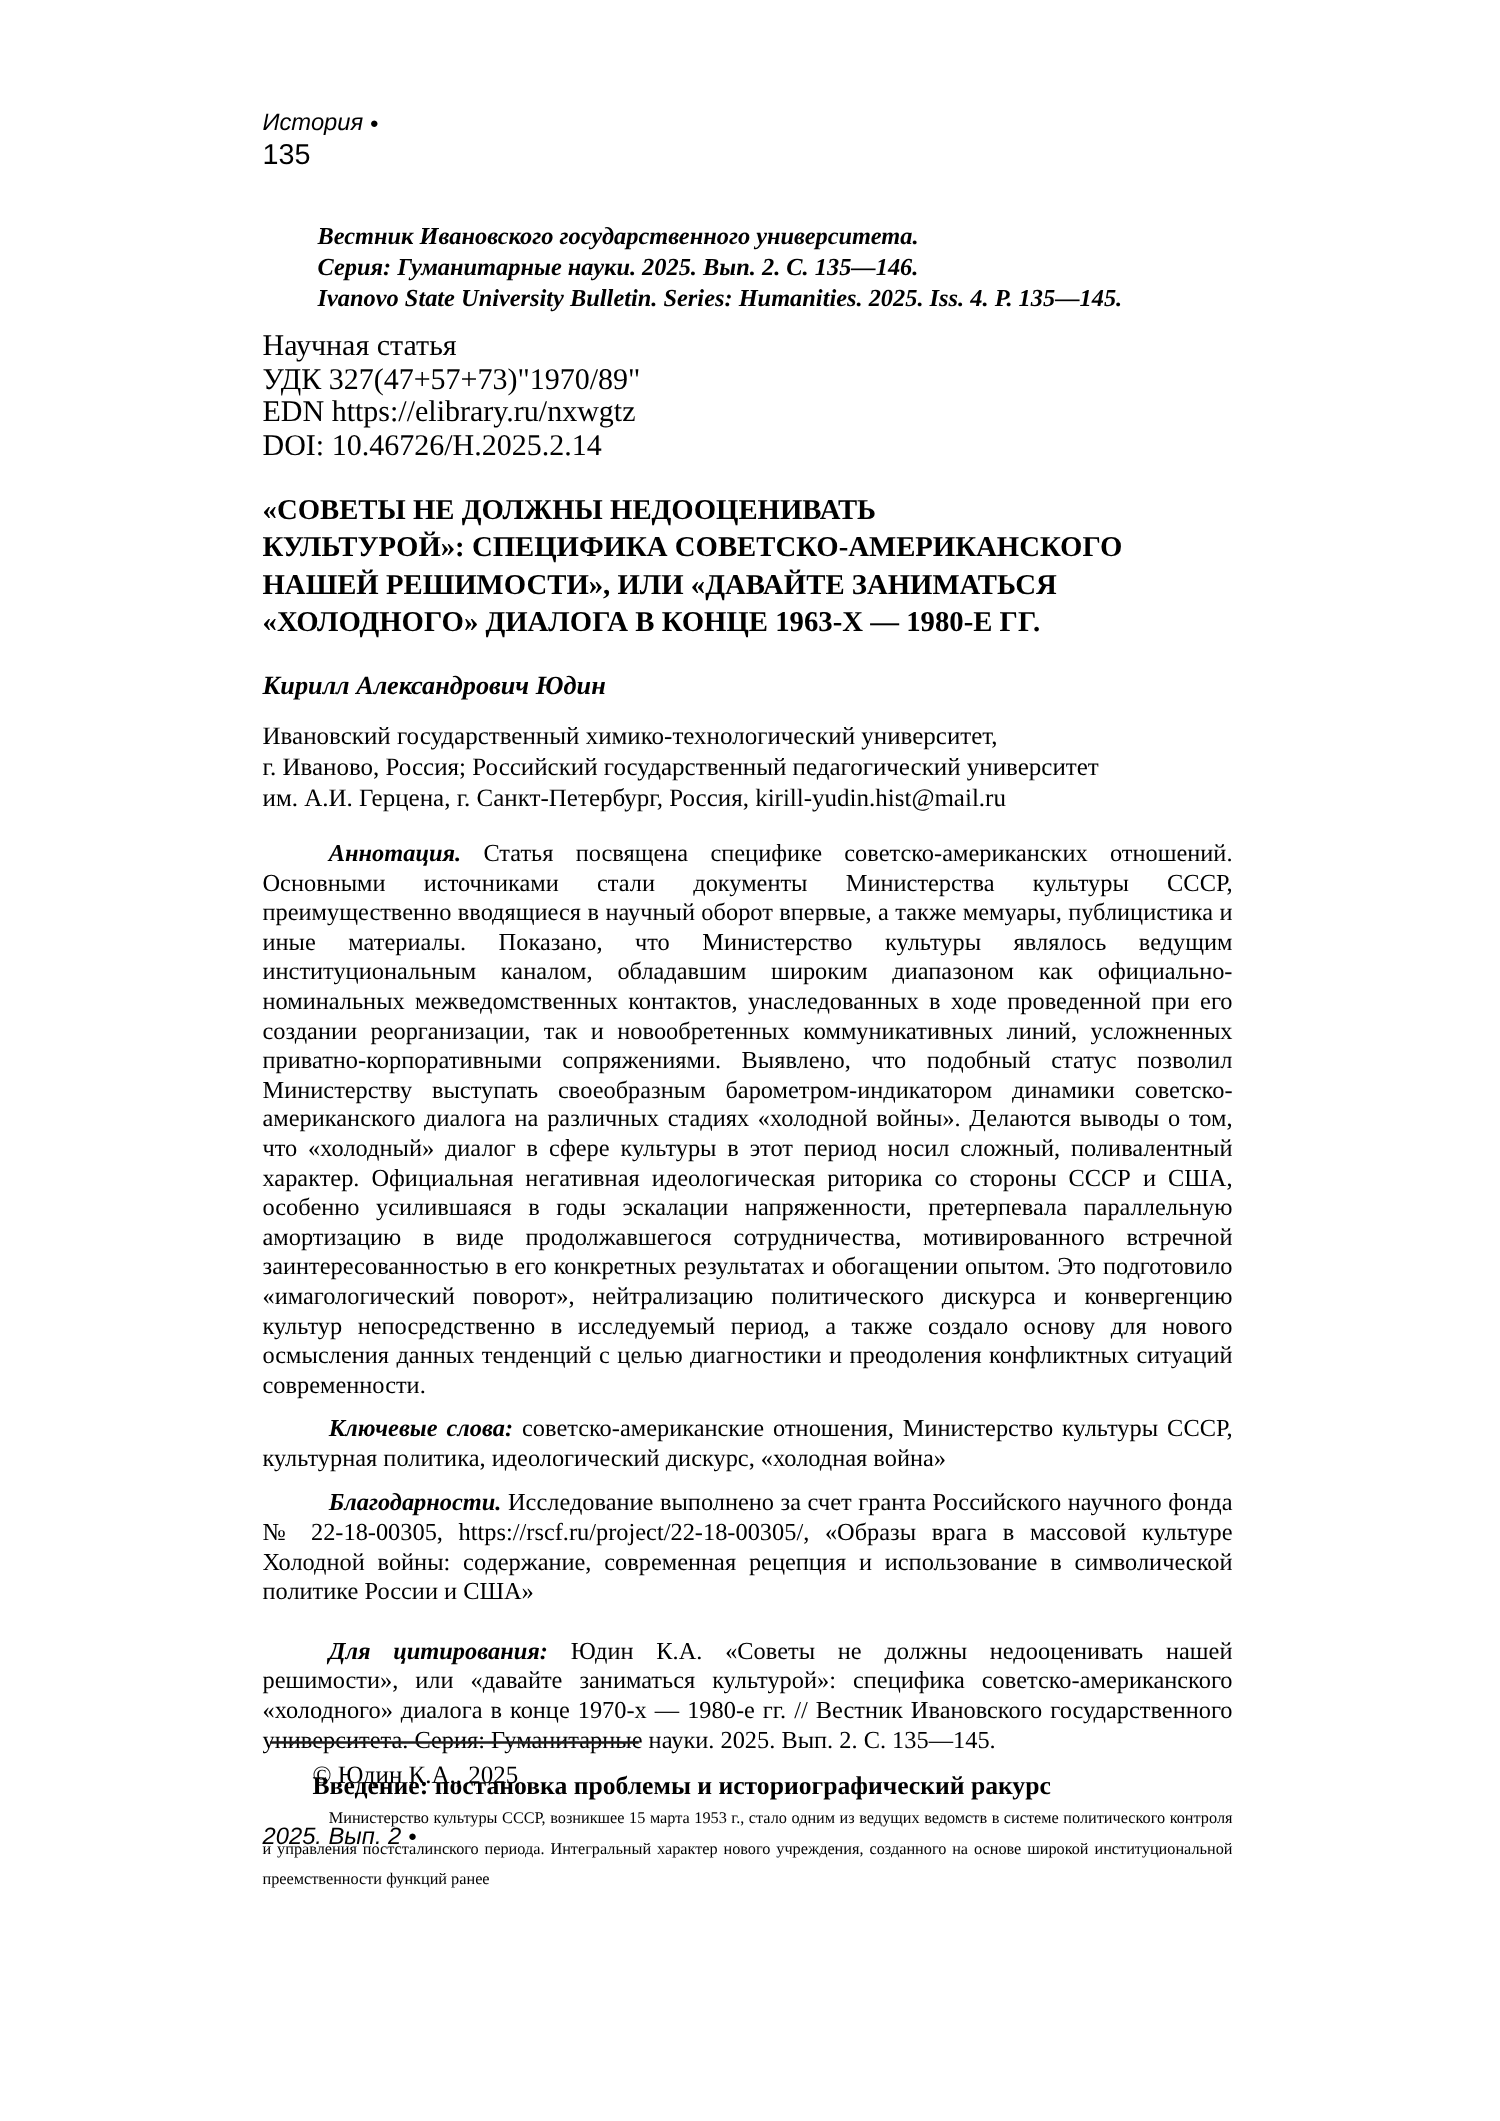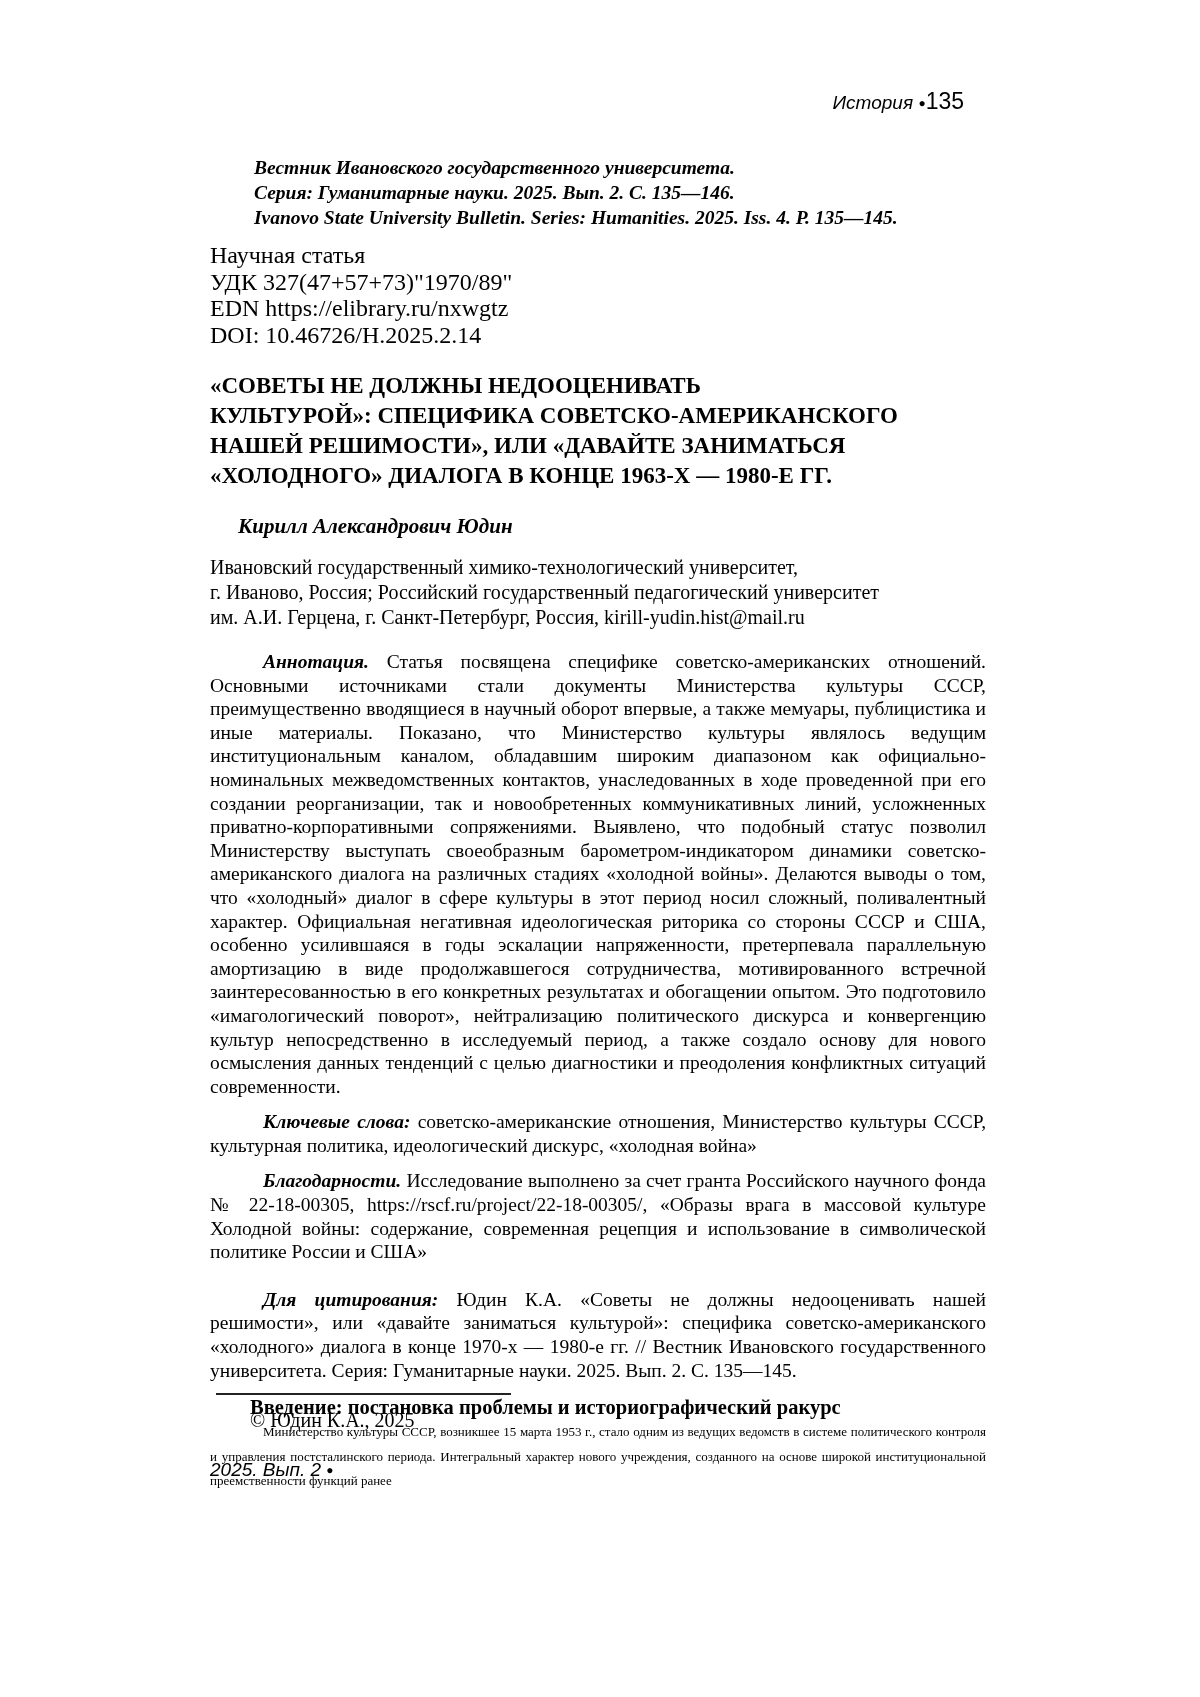--- a/index.html
+++ b/index.html
@@ -15,22 +15,23 @@
   }
   .content {
     position: absolute;
     left: 210px;
     top: 88px;
     width: 776px;
   }
   
   .header-row {
     display: flex;
-    justify-content: flex-end;
+    justify-content: flex-start;
     align-items: baseline;
+    flex-direction: column;
   }
   .running-header {
     font-family: "Liberation Sans", sans-serif;
     font-style: italic;
     font-size: 19px;
   }
   .running-header .bullet {
     font-style: normal;
     font-size: 12px;
     vertical-align: 2px;
@@ -62,21 +63,20 @@
     font-size: 23px;
     line-height: 30px;
   }
   
   .author-name {
     margin-top: 22px;
     font-weight: bold;
     font-style: italic;
     font-size: 21px;
     line-height: 26px;
-    margin-left: 28px;
   }
   .affiliation {
     margin-top: 16px;
     font-size: 20px;
     line-height: 25px;
   }
   
   .para {
     margin: 0;
     text-align: justify;

